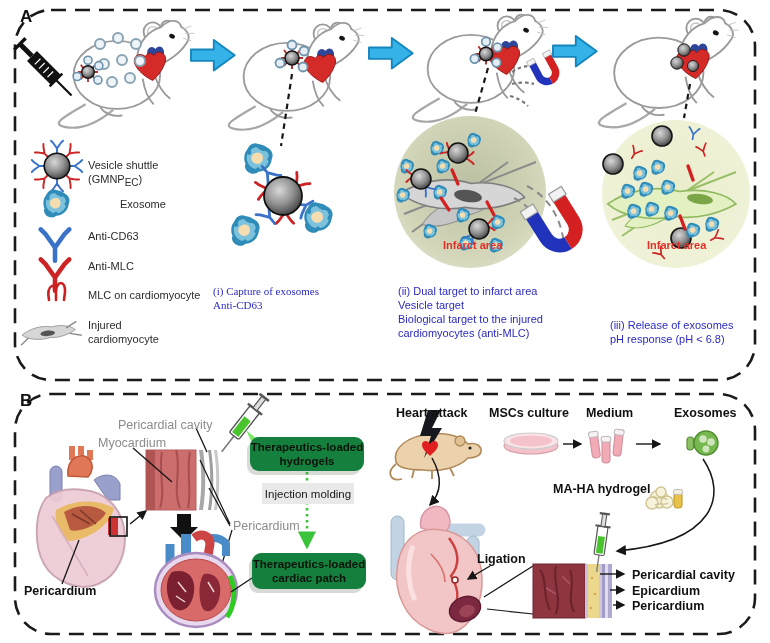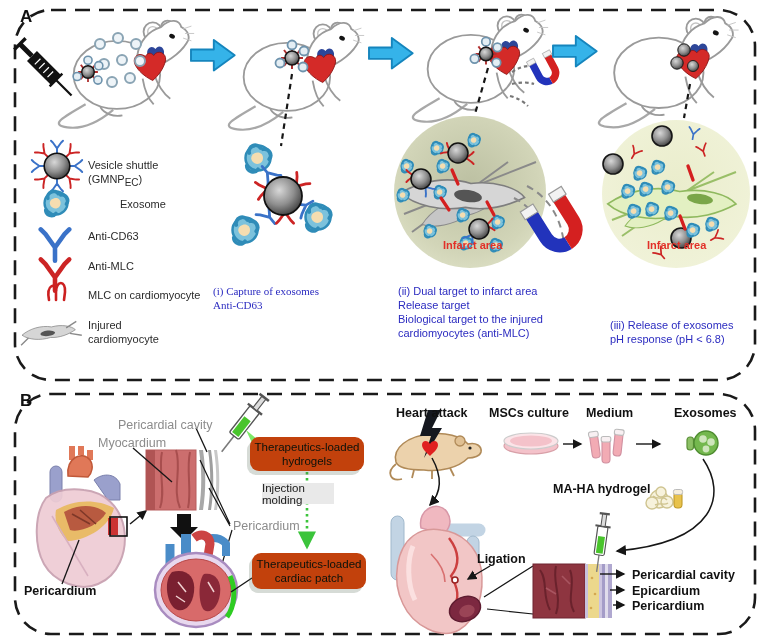--- a/index.html
+++ b/index.html
@@ -6,22 +6,22 @@
   .stage{position:relative;width:770px;height:643px;background:#fff;overflow:hidden;
          font-family:"Liberation Sans",sans-serif;}
   .art{position:absolute;left:0;top:0;z-index:1;}
   .t{position:absolute;z-index:2;color:#222;font-size:11px;line-height:1.28;white-space:pre-line;}
   .panel-label{font-size:17px;font-weight:700;color:#111;}
   .leg{color:#2b2b2b;}
   .cap{color:#2b2bc0;font-weight:500;}
   .inf{color:#e23028;font-weight:700;}
   .gray-lbl{color:#8c8c8c;font-size:12.5px;}
   .blk-lbl{color:#111;font-size:12.5px;font-weight:600;}
-  .greenbox{position:absolute;z-index:2;background:#c2410c;border-radius:9px;
-            color:#0b120b;font-size:11.5px;font-weight:400;text-align:center;
+  .greenbox{position:absolute;z-index:2;background:#15803d;border-radius:9px;
+            color:#0b120b;font-size:11.5px;font-weight:700;text-align:center;
             display:flex;align-items:center;justify-content:center;white-space:pre-line;
             box-shadow:-3px 4px 0 rgba(90,110,90,.25);line-height:1.25;}
   .graybox{position:absolute;z-index:2;background:#e9e9e9;color:#1a1a1a;font-size:11.5px;
            font-weight:500;display:flex;align-items:center;justify-content:center;}
   sub{font-size:10px;text-align:center;}
   
   .ab-blue{stroke:#3a72c8;}
   .ab-red{stroke:#cc2424;}
   .cell-gray{fill:#d6d6d6;stroke:#7e7e7e;stroke-width:1.5;}
   .cell-gray2{fill:#c6c6c6;stroke:#8a8a8a;stroke-width:1.3;}
@@ -430,35 +430,35 @@
 <div class="t leg" style="left:88px;top:197px;margin-left:32px;">Exosome</div>
 <div class="t leg" style="left:88px;top:229px;">Anti-CD63</div>
 <div class="t leg" style="left:88px;top:259px;">Anti-MLC</div>
 <div class="t leg" style="left:88px;top:288px;">MLC on cardiomyocyte</div>
 <div class="t leg" style="left:88px;top:318px;">Injured
 cardiomyocyte</div>
 
 <div class="t cap" style="left:213px;top:284px;font-family:Liberation Serif, serif;">(i) Capture of exosomes
  Anti-CD63</div>
 <div class="t cap" style="left:398px;top:284px;">(ii) Dual target to infarct area
-Release target
+Vesicle target
 Biological target to the injured
 cardiomyocytes (anti-MLC)</div>
 <div class="t cap" style="left:610px;top:284px;margin-top:34px;">(iii) Release of exosomes
  pH response (pH &lt; 6.8)</div>
 <div class="t inf" style="left:443px;top:238px;">Infarct area</div>
 <div class="t inf" style="left:647px;top:238px;">Infarct area</div>
 
 <div class="t gray-lbl" style="left:118px;top:417px;">Pericardial cavity</div>
 <div class="t gray-lbl" style="left:98px;top:435px;">Myocardium</div>
 <div class="t blk-lbl" style="left:24px;top:583px;">Pericardium</div>
 <div class="t gray-lbl" style="left:233px;top:518px;">Pericardium</div>
 <div class="greenbox" style="left:250px;top:437px;width:114px;height:34px;">Therapeutics-loaded
 hydrogels</div>
-<div class="graybox" style="left:262px;top:483px;width:72px;height:21px;">Injection molding</div>
+<div class="graybox" style="left:262px;top:483px;width:92px;height:21px;text-align:center;">Injection molding</div>
 <div class="greenbox" style="left:252px;top:553px;width:114px;height:36px;">Therapeutics-loaded
 cardiac patch</div>
 
 <div class="t blk-lbl" style="left:396px;top:405px;">Heart attack</div>
 <div class="t blk-lbl" style="left:489px;top:405px;">MSCs culture</div>
 <div class="t blk-lbl" style="left:586px;top:405px;">Medium</div>
 <div class="t blk-lbl" style="left:674px;top:405px;">Exosomes</div>
 <div class="t blk-lbl" style="left:553px;top:481px;">MA-HA hydrogel</div>
 <div class="t blk-lbl" style="left:477px;top:551px;">Ligation</div>
 <div class="t blk-lbl" style="left:632px;top:567px;">Pericardial cavity</div>

